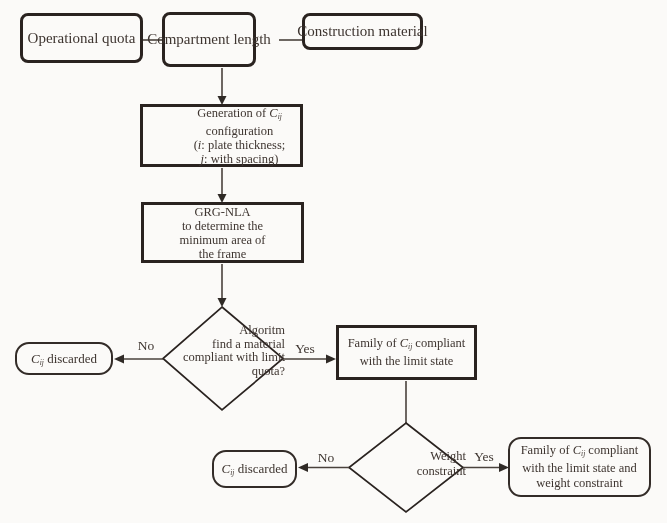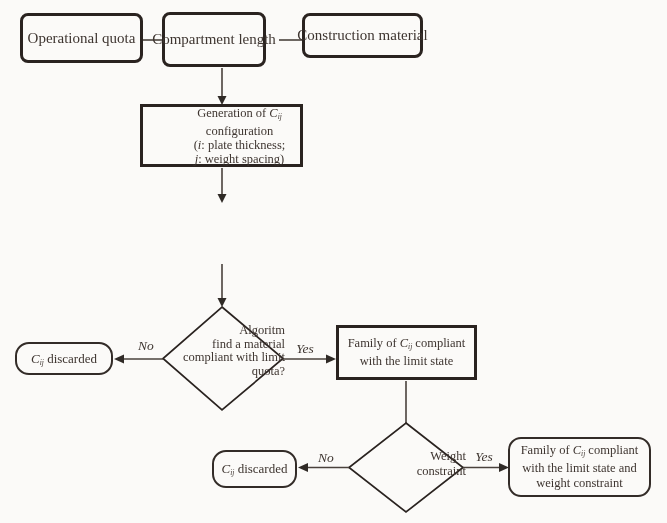--- a/index.html
+++ b/index.html
@@ -25,21 +25,21 @@
   .sbox{border:3px solid var(--ink);font-size:12.5px;line-height:14px;}
   .rbox3{border:2.5px solid #332c28;border-radius:13px;font-size:12.5px;line-height:15px;}
   .dtext{
     position:absolute;display:flex;flex-direction:column;align-items:flex-end;
     justify-content:flex-start;text-align:center;font-size:12.5px;line-height:13.5px;
     color:var(--text);
   }
   .tl{white-space:nowrap;}
   .iv{font-style:italic;}
   .sub{font-style:italic;font-size:7.5px;vertical-align:-2px;letter-spacing:0;}
-  .lbl{position:absolute;font-size:13.5px;color:var(--text);text-align:center;font-style:italic;}
+  .lbl{position:absolute;font-size:13.5px;color:var(--text);text-align:center;}
   .fl{line-height:15px;}
 </style>
 </head>
 <body>
 
 <div class="canvas">
 
   <svg class="overlay" viewBox="0 0 667 523">
 
     <line class="conn" x1="143" y1="40" x2="163" y2="40"></line>
@@ -69,34 +69,40 @@
     <line class="conn" x1="349" y1="467.5" x2="308" y2="467.5"></line>
     <polygon class="ah" points="298,467.5 308,463 308,472"></polygon>
 
     <line class="conn" x1="463" y1="467.5" x2="500" y2="467.5"></line>
     <polygon class="ah" points="509,467.5 499,463 499,472"></polygon>
   </svg>
 
   <div class="box rbox" style="left:20px;top:13px;width:123px;height:50px;">
     <div class="tl">Operational quota</div>
   </div>
-  <div class="box rbox" style="left:162px;top:12px;width:104px;height:55px;">
+  <div class="box rbox" style="left:162px;top:12px;width:94px;height:55px;">
     <div class="tl">Compartment length</div>
   </div>
-  <div class="box rbox" style="left:302px;top:13px;width:121px;height:45px;">
+  <div class="box rbox" style="left:302px;top:13px;width:121px;height:37px;">
     <div class="tl">Construction material</div>
   </div>
 
   <div class="box sbox" style="left:140px;top:104px;width:163px;height:63px;padding-left:36px;">
     <div class="tl"><span>Generation of </span><span class="iv">C</span><span class="sub">ij</span></div>
     <div class="tl">configuration</div>
     <div class="tl"><span>(</span><span class="iv">i</span><span>: plate thickness;</span></div>
-    <div class="tl"><span class="iv">j</span><span>: weight spacing)</span></div>
+    <div class="tl"><span class="iv">j</span><span>: with spacing)</span></div>
   </div>
 
+  <div class="box sbox" style="left:141px;top:202px;width:163px;height:61px;">
+    <div class="tl">GRG-NLA</div>
+    <div class="tl">to determine the</div>
+    <div class="tl">minimum area of</div>
+    <div class="tl">the frame</div>
+  </div>
 
   <div class="dtext" style="left:160px;top:324px;width:125px;">
     <div class="tl">Algoritm</div>
     <div class="tl">find a material</div>
     <div class="tl">compliant with limit</div>
     <div class="tl">quota?</div>
   </div>
 
   <div class="lbl" style="left:129px;top:338px;width:34px;">No</div>
   <div class="lbl" style="left:290px;top:341px;width:30px;">Yes</div>

